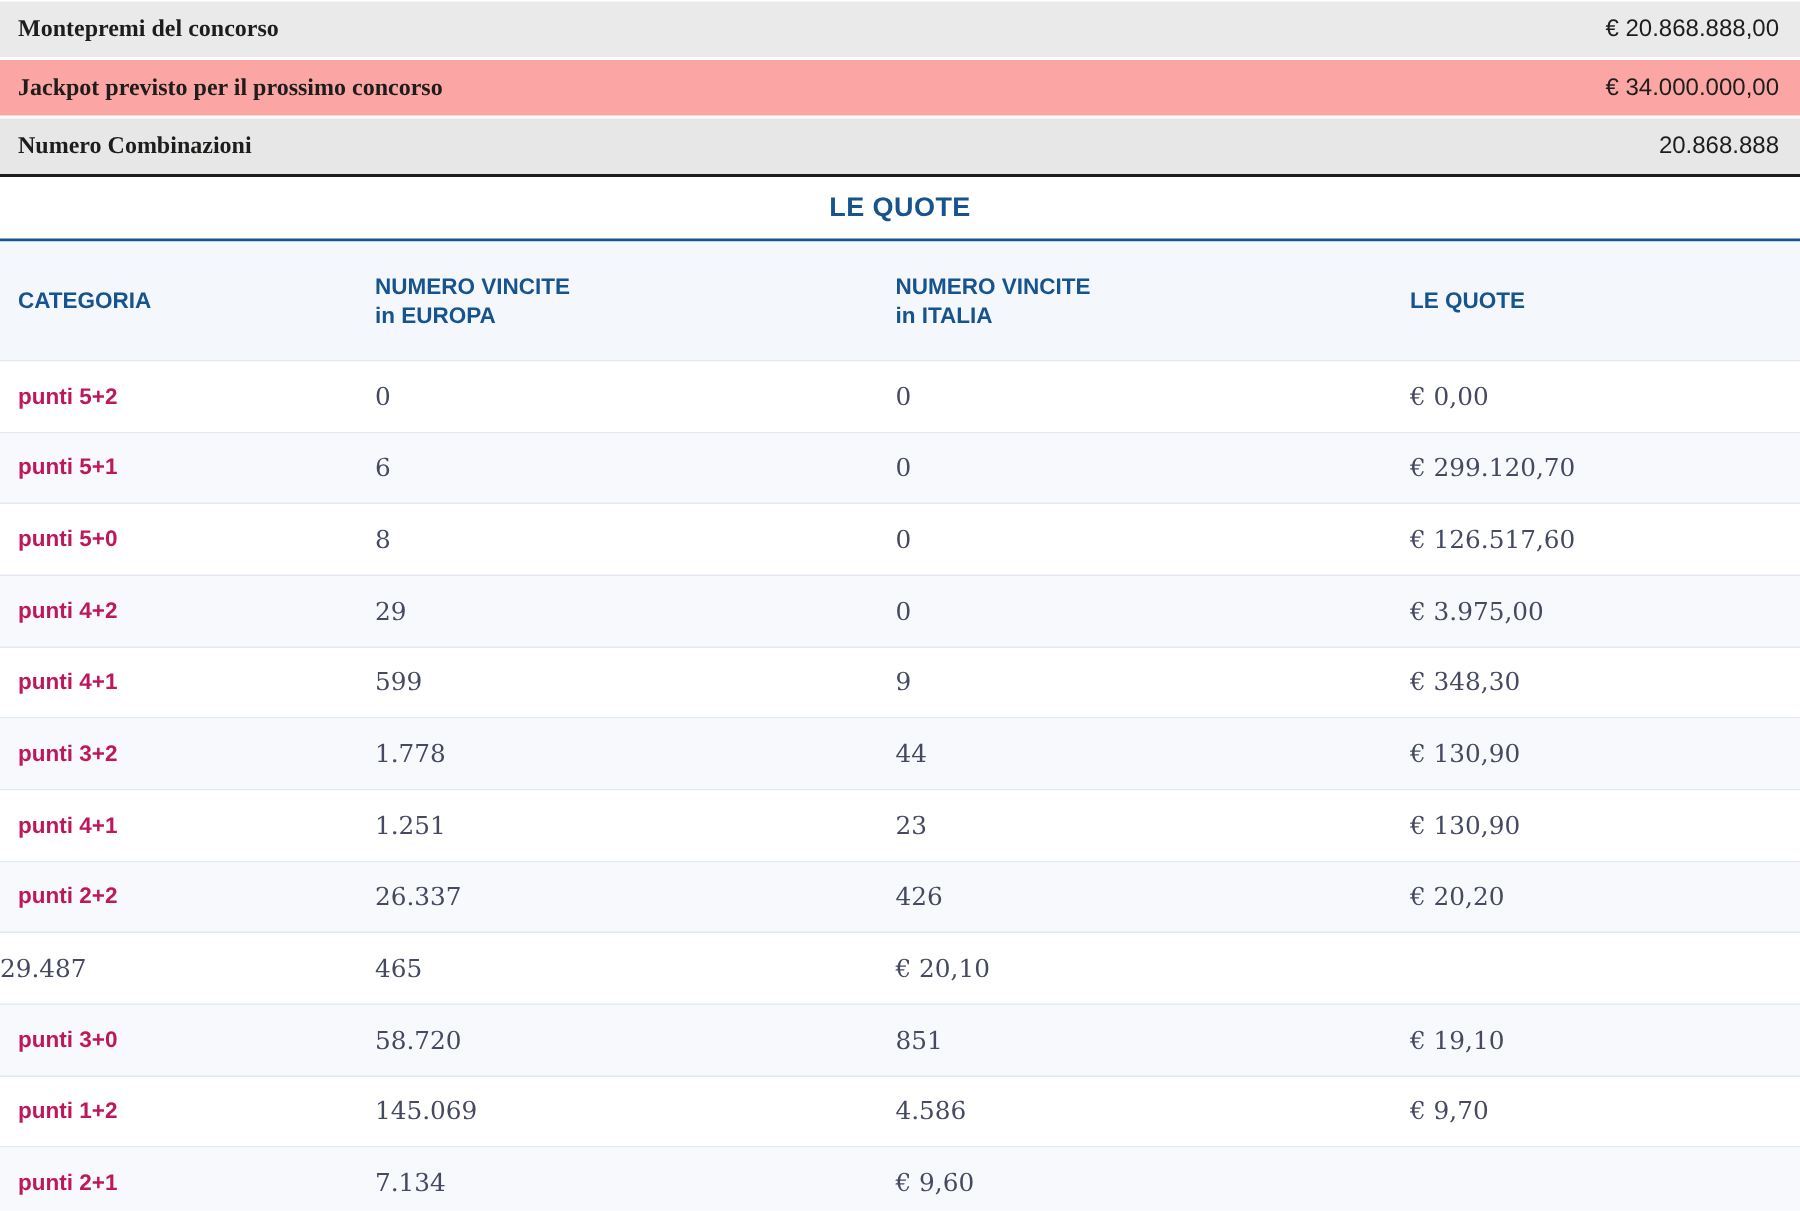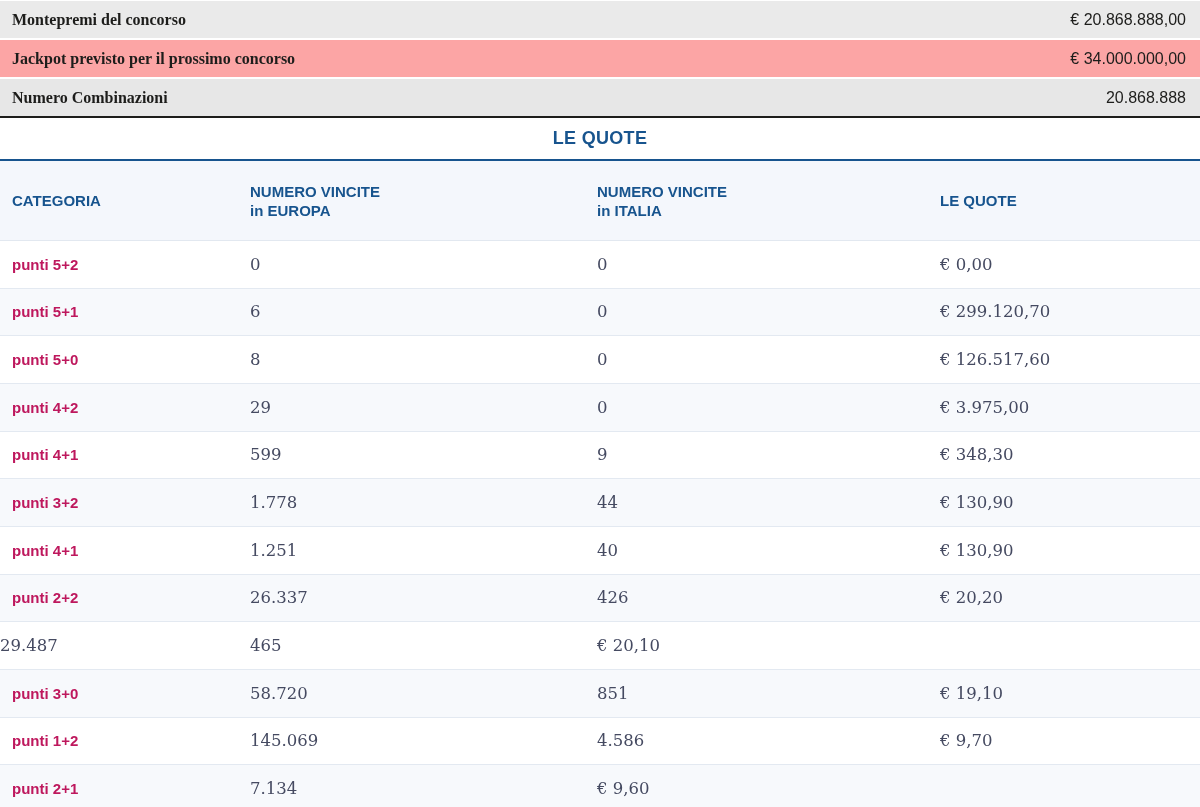--- a/index.html
+++ b/index.html
@@ -120,21 +120,21 @@
     </div>
     <div class="quote-row grid-cols">
       <div class="cell-categoria">punti 3+2</div>
       <div class="cell-number">1.778</div>
       <div class="cell-number">44</div>
       <div class="cell-number">€ 130,90</div>
     </div>
     <div class="quote-row grid-cols">
       <div class="cell-categoria">punti 4+1</div>
       <div class="cell-number">1.251</div>
-      <div class="cell-number">40</div>
+      <div class="cell-number">23</div>
       <div class="cell-number">€ 130,90</div>
     </div>
     <div class="quote-row grid-cols">
       <div class="cell-categoria">punti 2+2</div>
       <div class="cell-number">26.337</div>
       <div class="cell-number">426</div>
       <div class="cell-number">€ 20,20</div>
     </div>
     <div class="quote-row grid-cols">
       <div class="cell-number">29.487</div>

